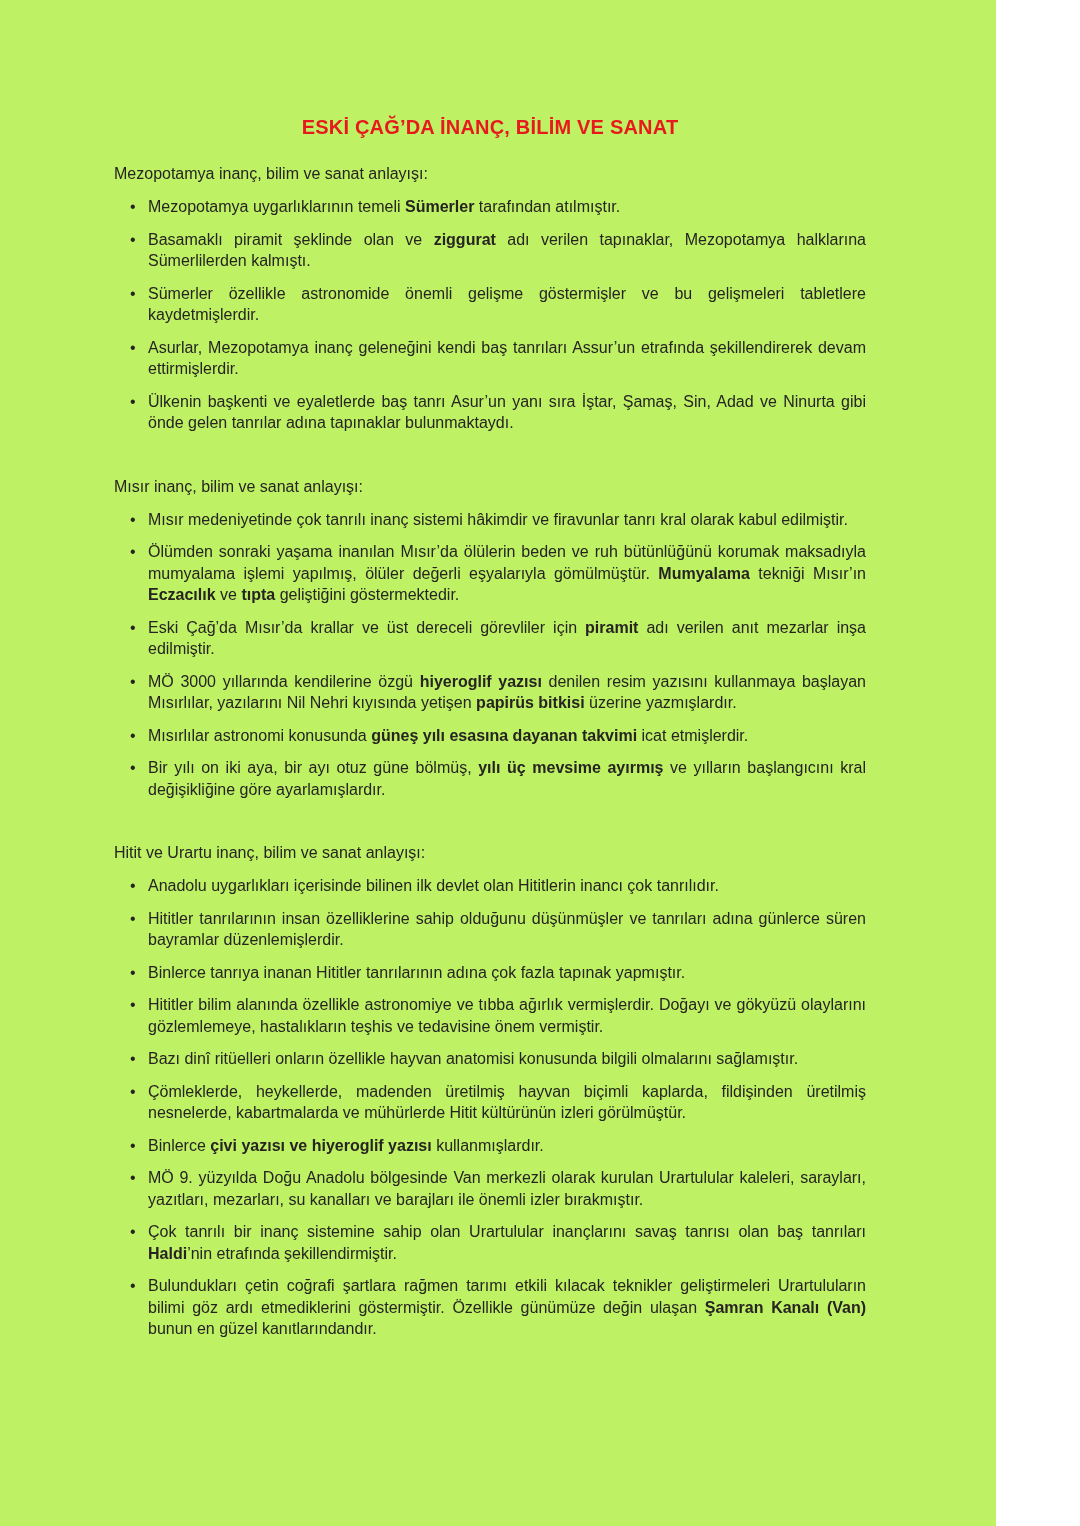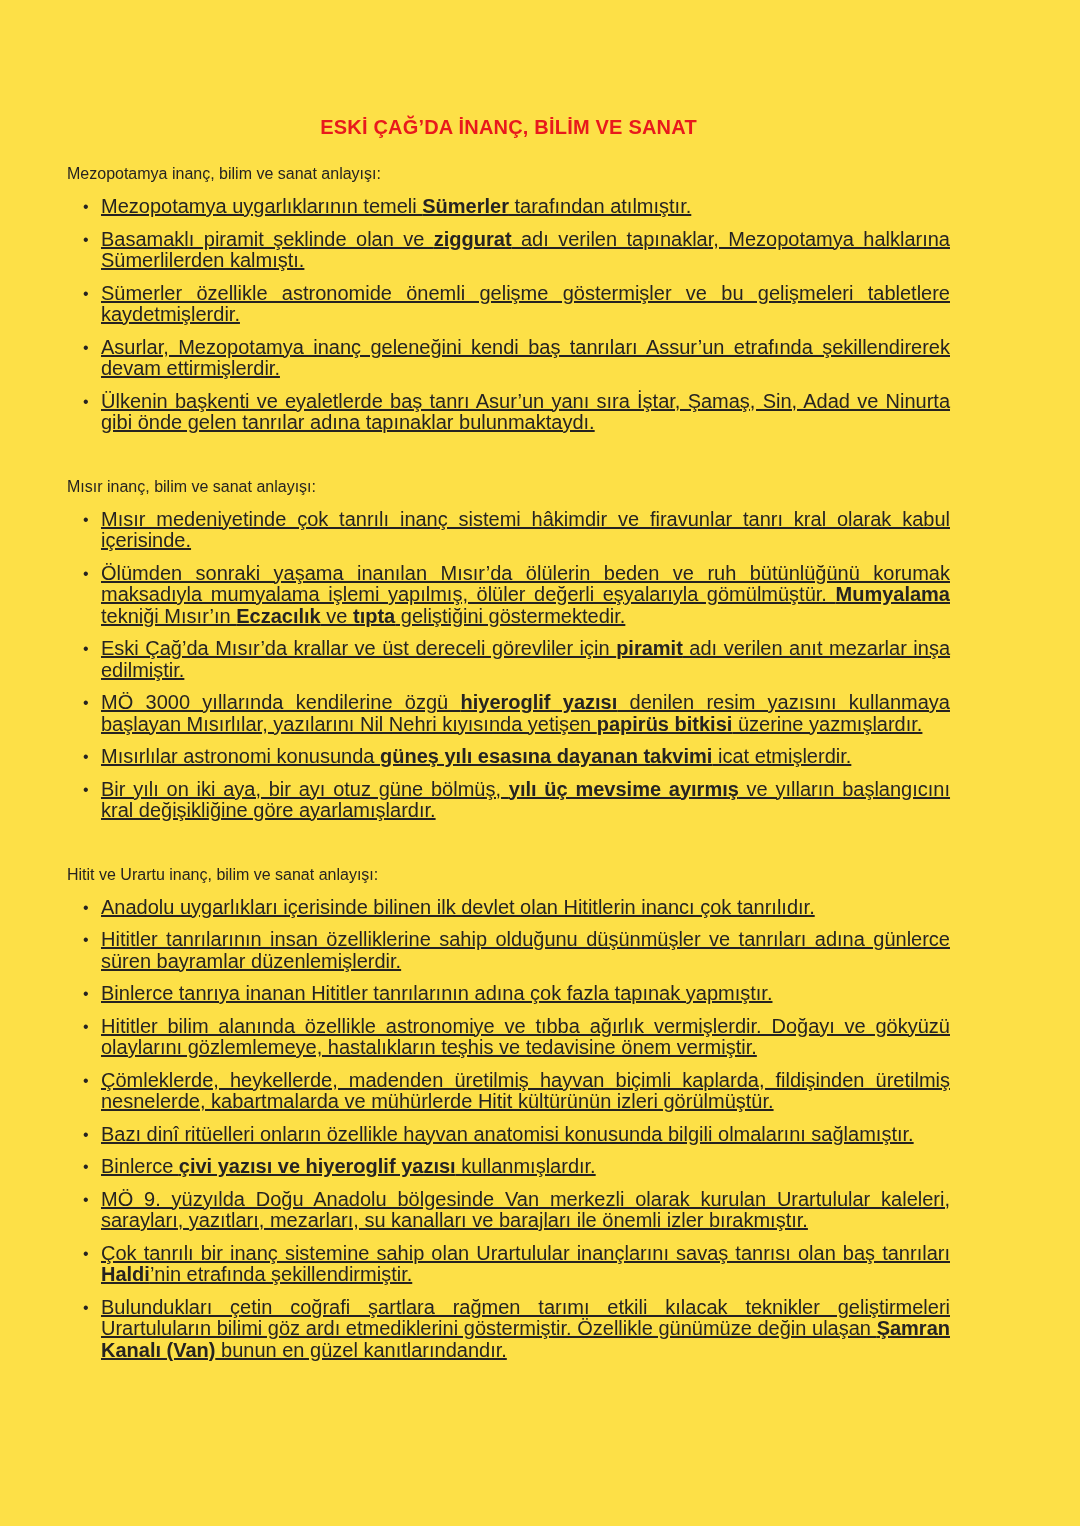--- a/index.html
+++ b/index.html
@@ -9,24 +9,24 @@
   }
   body {
     width: 1080px;
     height: 1526px;
     overflow: hidden;
     font-family: "Liberation Sans", "DejaVu Sans", sans-serif;
     color: #262321;
   }
   .page {
     box-sizing: border-box;
-    width: 1080px;
+    width: 996px;
     height: 1526px;
-    padding: 116px 130px 40px 67px;
-    background: #fde047;
+    padding: 116px 130px 40px 114px;
+    background: #bef264;
   }
   .doc-title {
     margin: 0 0 26px 0;
     text-align: center;
     font-size: 20px;
     font-weight: bold;
     color: var(--accent, #e8191c);
     letter-spacing: 0.2px;
   }
   .section {
@@ -43,24 +43,23 @@
   }
   .bullet-list {
     margin: 0;
     padding: 0;
     list-style: none;
   }
   .bullet-item {
     position: relative;
     margin: 0 0 11px 0;
     padding-left: 34px;
-    font-size: 20px;
+    font-size: 16px;
     line-height: 21.5px;
     text-align: justify;
-    text-decoration: underline;
   }
   .bullet-item:last-child {
     margin-bottom: 0;
   }
   .bullet-item::before {
     content: "\2022";
     position: absolute;
     left: 16px;
     top: 0;
     font-size: 16px;
@@ -83,37 +82,37 @@
           <li class="bullet-item"><span>Mezopotamya uygarlıklarının temeli </span><span class="bold">Sümerler</span><span> tarafından atılmıştır.</span></li>
           <li class="bullet-item"><span>Basamaklı piramit şeklinde olan ve </span><span class="bold">ziggurat</span><span> adı verilen tapınaklar, Mezopotamya halklarına Sümerlilerden kalmıştı.</span></li>
           <li class="bullet-item"><span>Sümerler özellikle astronomide önemli gelişme göstermişler ve bu gelişmeleri tabletlere kaydetmişlerdir.</span></li>
           <li class="bullet-item"><span>Asurlar, Mezopotamya inanç geleneğini kendi baş tanrıları Assur’un etrafında şekillendirerek devam ettirmişlerdir.</span></li>
           <li class="bullet-item"><span>Ülkenin başkenti ve eyaletlerde baş tanrı Asur’un yanı sıra İştar, Şamaş, Sin, Adad ve Ninurta gibi önde gelen tanrılar adına tapınaklar bulunmaktaydı.</span></li>
         </ul>
       </section>
       <section class="section">
         <h2 class="section-heading">Mısır inanç, bilim ve sanat anlayışı:</h2>
         <ul class="bullet-list">
-          <li class="bullet-item"><span>Mısır medeniyetinde çok tanrılı inanç sistemi hâkimdir ve firavunlar tanrı kral olarak kabul içerisinde.</span></li>
+          <li class="bullet-item"><span>Mısır medeniyetinde çok tanrılı inanç sistemi hâkimdir ve firavunlar tanrı kral olarak kabul edilmiştir.</span></li>
           <li class="bullet-item"><span>Ölümden sonraki yaşama inanılan Mısır’da ölülerin beden ve ruh bütünlüğünü korumak maksadıyla mumyalama işlemi yapılmış, ölüler değerli eşyalarıyla gömülmüştür. </span><span class="bold">Mumyalama</span><span> tekniği Mısır’ın </span><span class="bold">Eczacılık</span><span> ve </span><span class="bold">tıpta</span><span> geliştiğini göstermektedir.</span></li>
           <li class="bullet-item"><span>Eski Çağ’da Mısır’da krallar ve üst dereceli görevliler için </span><span class="bold">piramit</span><span> adı verilen anıt mezarlar inşa edilmiştir.</span></li>
           <li class="bullet-item"><span>MÖ 3000 yıllarında kendilerine özgü </span><span class="bold">hiyeroglif yazısı</span><span> denilen resim yazısını kullanmaya başlayan Mısırlılar, yazılarını Nil Nehri kıyısında yetişen </span><span class="bold">papirüs bitkisi</span><span> üzerine yazmışlardır.</span></li>
           <li class="bullet-item"><span>Mısırlılar astronomi konusunda </span><span class="bold">güneş yılı esasına dayanan takvimi</span><span> icat etmişlerdir.</span></li>
           <li class="bullet-item"><span>Bir yılı on iki aya, bir ayı otuz güne bölmüş, </span><span class="bold">yılı üç mevsime ayırmış</span><span> ve yılların başlangıcını kral değişikliğine göre ayarlamışlardır.</span></li>
         </ul>
       </section>
       <section class="section">
         <h2 class="section-heading">Hitit ve Urartu inanç, bilim ve sanat anlayışı:</h2>
         <ul class="bullet-list">
           <li class="bullet-item"><span>Anadolu uygarlıkları içerisinde bilinen ilk devlet olan Hititlerin inancı çok tanrılıdır.</span></li>
           <li class="bullet-item"><span>Hititler tanrılarının insan özelliklerine sahip olduğunu düşünmüşler ve tanrıları adına günlerce süren bayramlar düzenlemişlerdir.</span></li>
           <li class="bullet-item"><span>Binlerce tanrıya inanan Hititler tanrılarının adına çok fazla tapınak yapmıştır.</span></li>
           <li class="bullet-item"><span>Hititler bilim alanında özellikle astronomiye ve tıbba ağırlık vermişlerdir. Doğayı ve gökyüzü olaylarını gözlemlemeye, hastalıkların teşhis ve tedavisine önem vermiştir.</span></li>
+          <li class="bullet-item"><span>Bazı dinî ritüelleri onların özellikle hayvan anatomisi konusunda bilgili olmalarını sağlamıştır.</span></li>
           <li class="bullet-item"><span>Çömleklerde, heykellerde, madenden üretilmiş hayvan biçimli kaplarda, fildişinden üretilmiş nesnelerde, kabartmalarda ve mühürlerde Hitit kültürünün izleri görülmüştür.</span></li>
-          <li class="bullet-item"><span>Bazı dinî ritüelleri onların özellikle hayvan anatomisi konusunda bilgili olmalarını sağlamıştır.</span></li>
           <li class="bullet-item"><span>Binlerce </span><span class="bold">çivi yazısı ve hiyeroglif yazısı</span><span> kullanmışlardır.</span></li>
           <li class="bullet-item"><span>MÖ 9. yüzyılda Doğu Anadolu bölgesinde Van merkezli olarak kurulan Urartulular kaleleri, sarayları, yazıtları, mezarları, su kanalları ve barajları ile önemli izler bırakmıştır.</span></li>
           <li class="bullet-item"><span>Çok tanrılı bir inanç sistemine sahip olan Urartulular inançlarını savaş tanrısı olan baş tanrıları </span><span class="bold">Haldi</span><span>’nin etrafında şekillendirmiştir.</span></li>
           <li class="bullet-item"><span>Bulundukları çetin coğrafi şartlara rağmen tarımı etkili kılacak teknikler geliştirmeleri Urartuluların bilimi göz ardı etmediklerini göstermiştir. Özellikle günümüze değin ulaşan </span><span class="bold">Şamran Kanalı (Van)</span><span> bunun en güzel kanıtlarındandır.</span></li>
         </ul>
       </section>
     </div>
 </div>
 
 </body></html>

